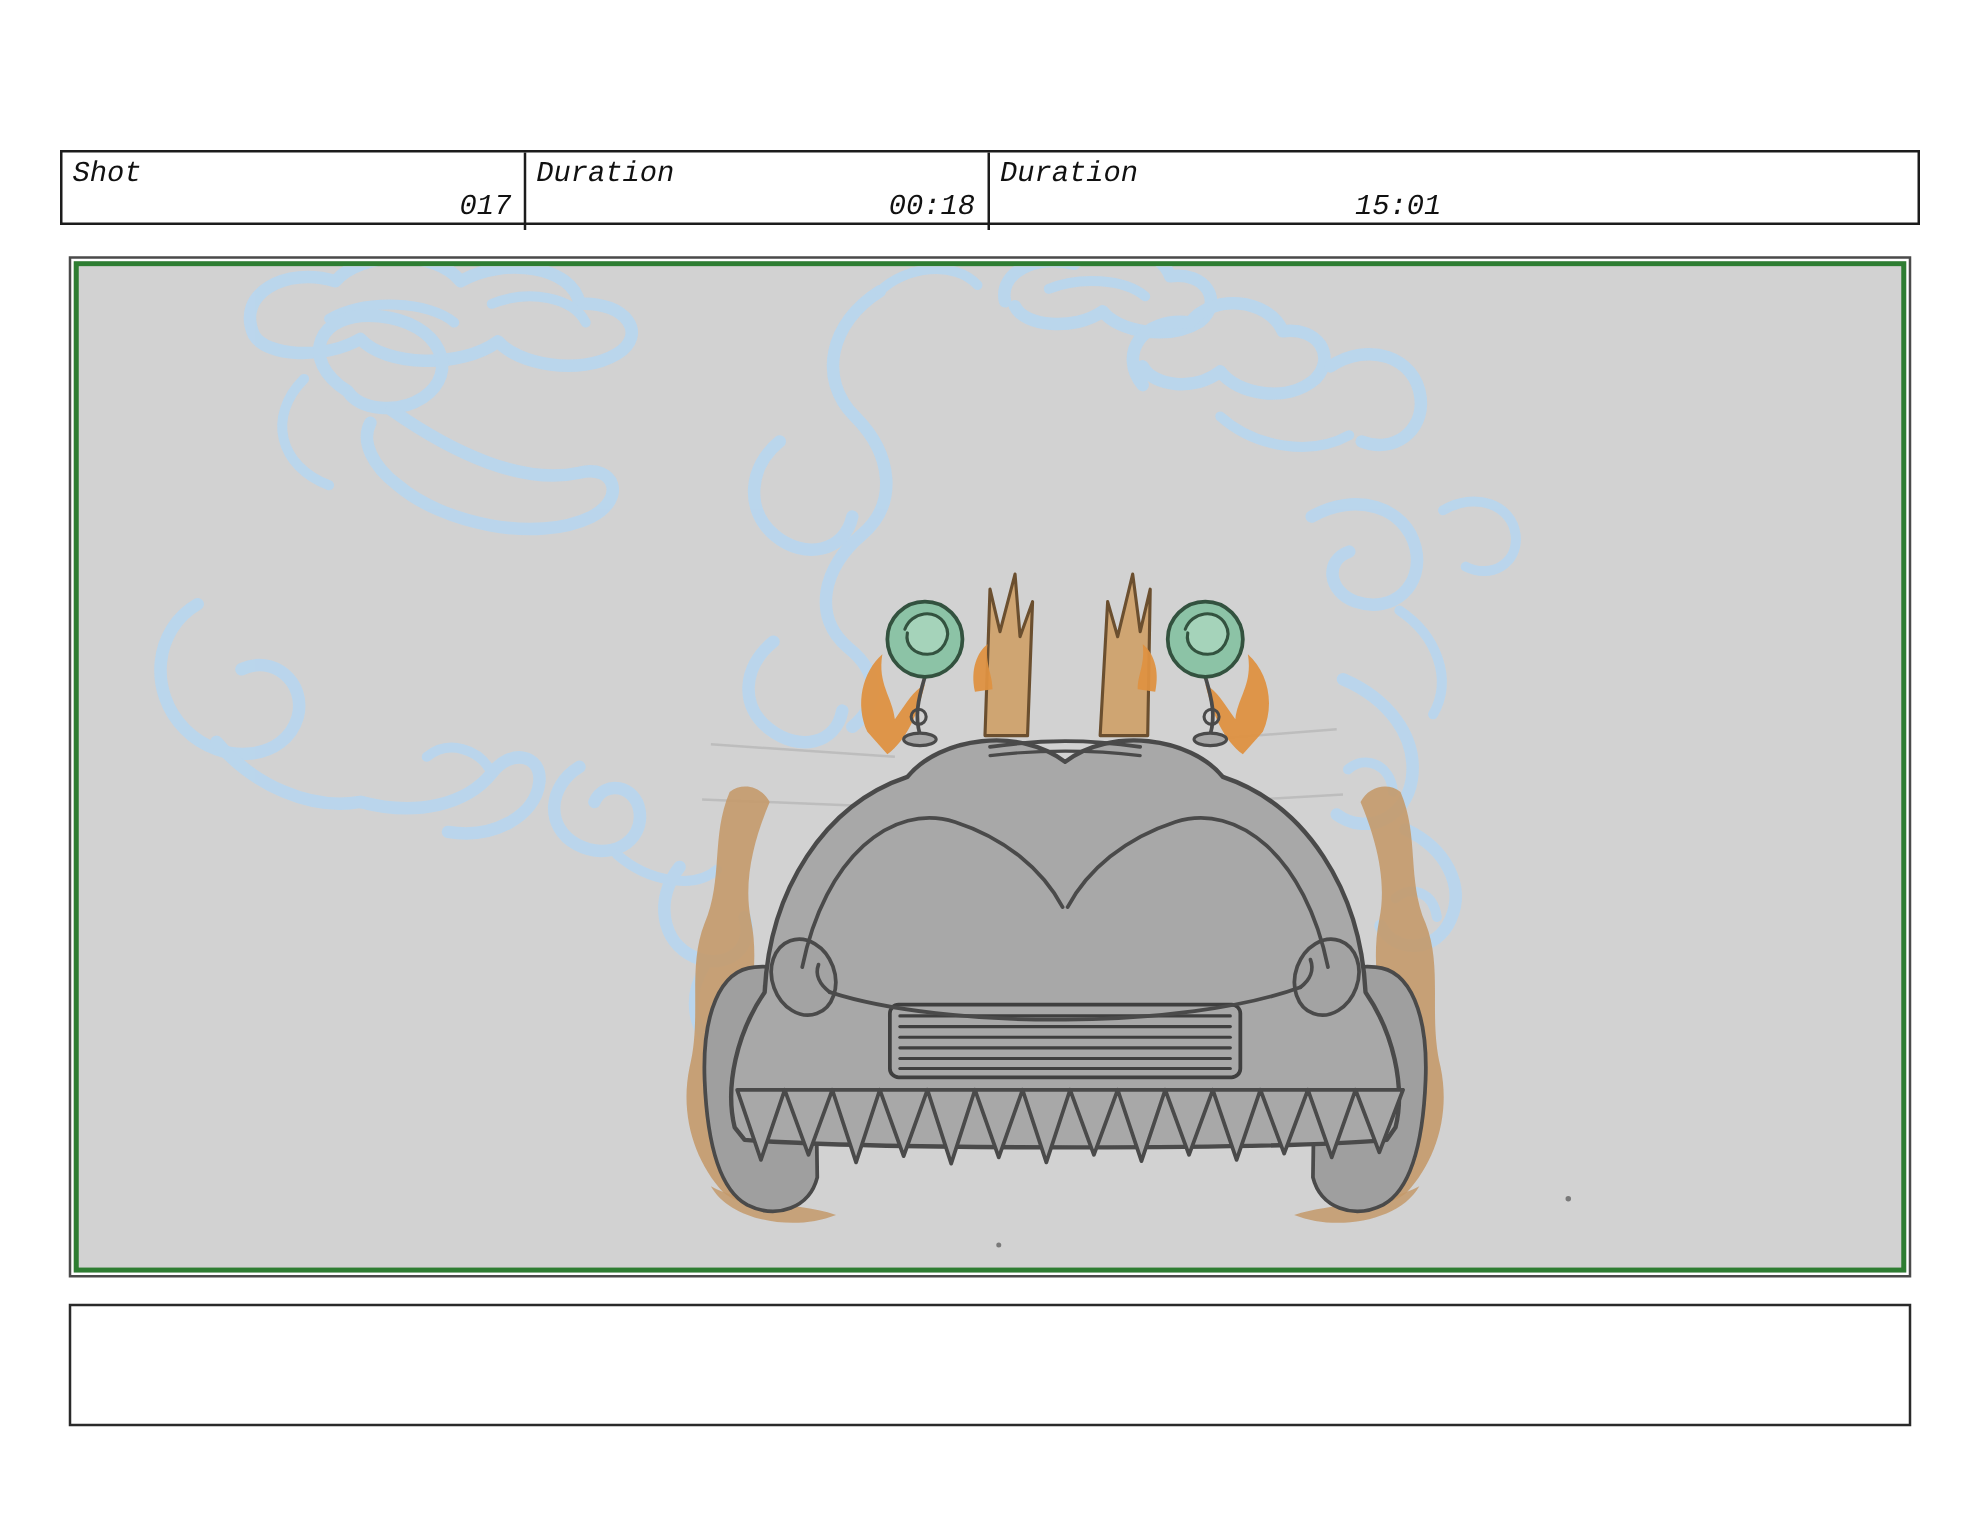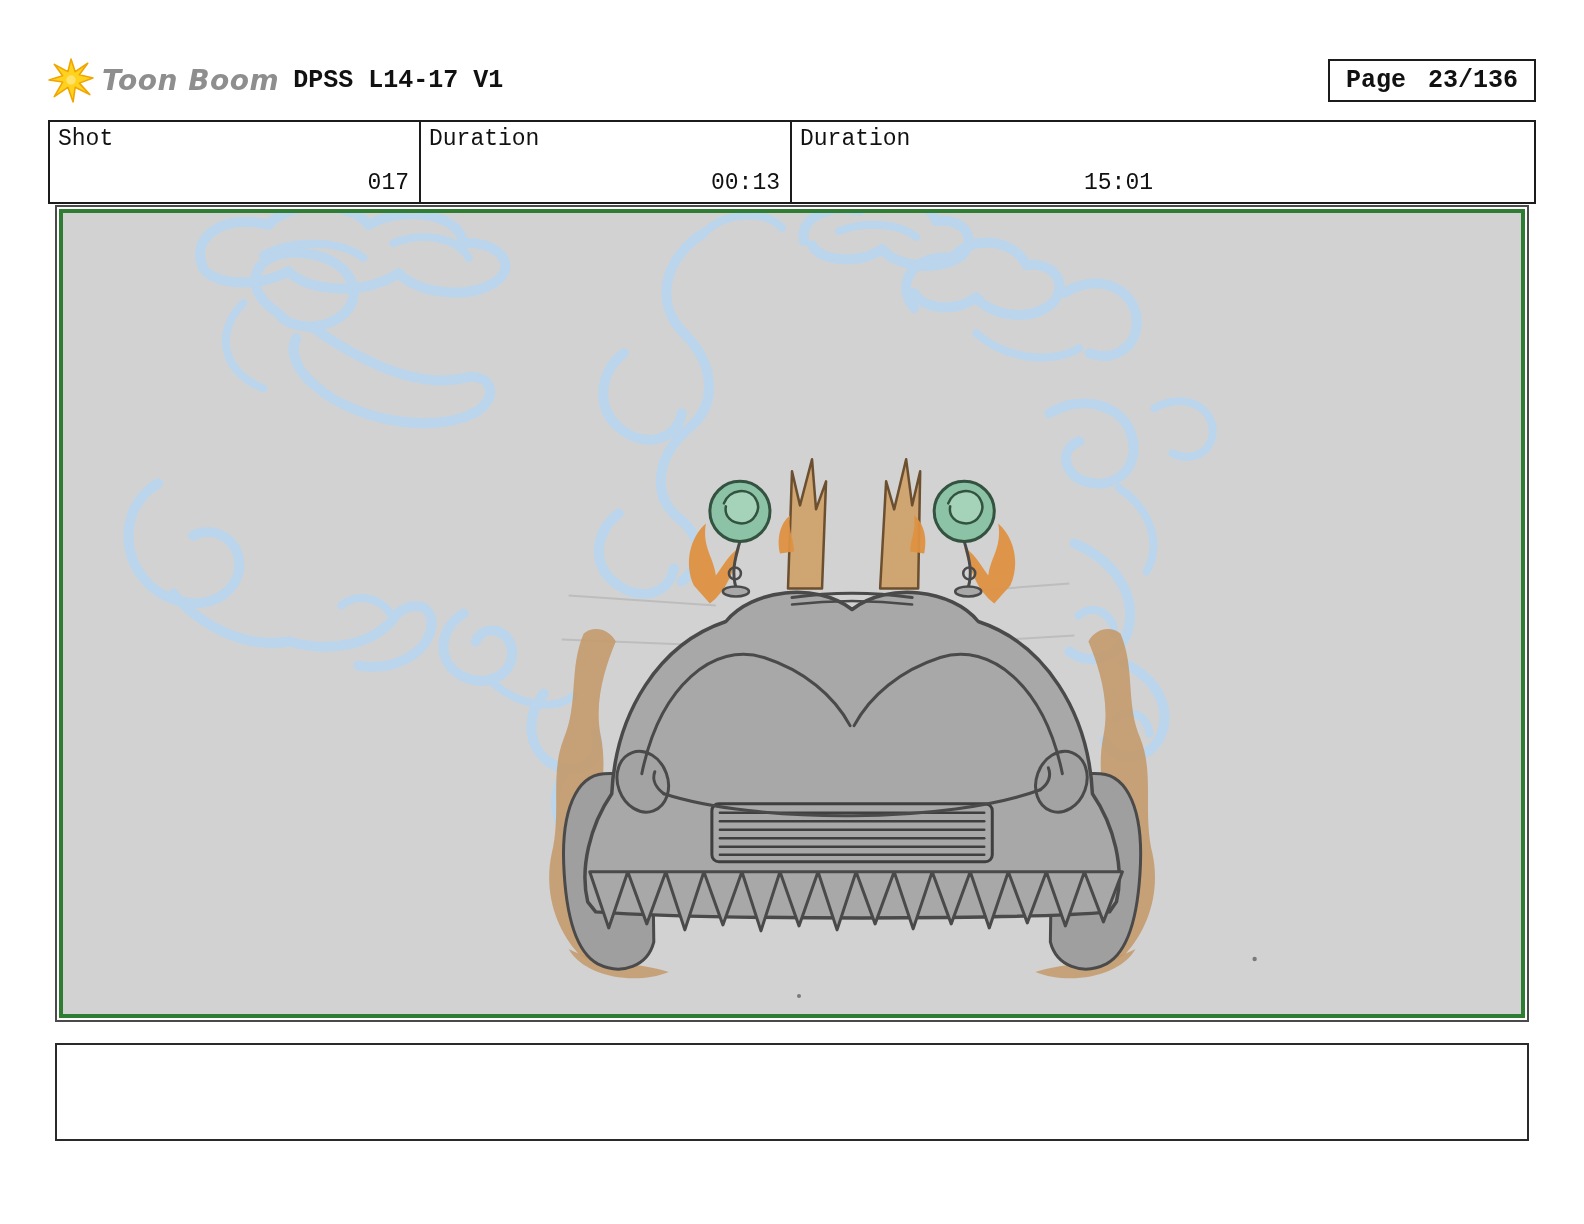--- a/index.html
+++ b/index.html
@@ -22,23 +22,23 @@
     letter-spacing:0.5px;
   }
   .doc-title { font-size:25px; font-weight:bold; margin-left:14px; }
   .page-box {
     margin-left:auto; border:2px solid #1c1c1c; padding:5px 16px;
     font-size:25px; font-weight:bold; display:flex; gap:22px; background:#fff;
   }
 
   
   .info-table {
-    position:absolute; left:48px; right:48px; top:120px; height:84px;
+    position:absolute; left:48px; right:48px; top:120px; height:60px;
     display:grid; grid-template-columns:1fr 1fr 1fr 1fr;
-    border:2px solid #1c1c1c; box-sizing:border-box; background:#fff;
+    border:2px solid #1c1c1c; box-sizing:border-box; background:#fff;font-style:italic;
   }
   .info-cell {
     border-right:2px solid #1c1c1c; box-sizing:border-box;
     padding:4px 10px 6px 8px; display:flex; flex-direction:column;
     justify-content:space-between; font-size:23px;
   }
   .info-cell:last-child { border-right:none; }
   .cell-label { align-self:flex-start; }
   .cell-value { align-self:flex-end;margin-left:48px; }
 
@@ -58,43 +58,29 @@
     position:absolute; left:55px; right:55px; top:1043px; height:98px;
     border:2px solid #2a2a2a; background:#fff; box-sizing:border-box;
     font-size:20px; padding:8px 12px;
   }
 </style>
 </head>
 <body>
 
 <div class="page">
 
-  <div class="topbar">
-    <div class="logo">
-      <svg width="46" height="46" viewBox="0 0 44 44">
-        <path d="M22 2 L26 14 L38 6 L30 17 L43 20 L30 25 L40 36 L26 29 L24 43 L19 29 L6 38 L14 24 L1 22 L14 18 L6 7 L19 14 Z" fill="#ffd21e" stroke="#f0a500" stroke-width="1.5" stroke-linejoin="round"></path>
-        <circle cx="22" cy="22" r="4.5" fill="#ffe36e"></circle>
-      </svg>
-      <span class="logo-text">Toon Boom</span>
-    </div>
-    <div class="doc-title">DPSS L14-17 V1</div>
-    <div class="page-box">
-      <span>Page</span>
-      <span>23/136</span>
-    </div>
-  </div>
 
   <div class="info-table">
     <div class="info-cell">
       <span class="cell-label">Shot</span>
       <span class="cell-value">017</span>
     </div>
     <div class="info-cell">
       <span class="cell-label">Duration</span>
-      <span class="cell-value">00:13</span>
+      <span class="cell-value">00:18</span>
     </div>
     <div class="info-cell">
       <span class="cell-label">Duration</span>
       <span class="cell-value">15:01</span>
     </div>
   </div>
 
   <div class="panel-frame">
     <div class="panel-inner">
       <svg viewBox="0 0 1456 800" preserveAspectRatio="none">

